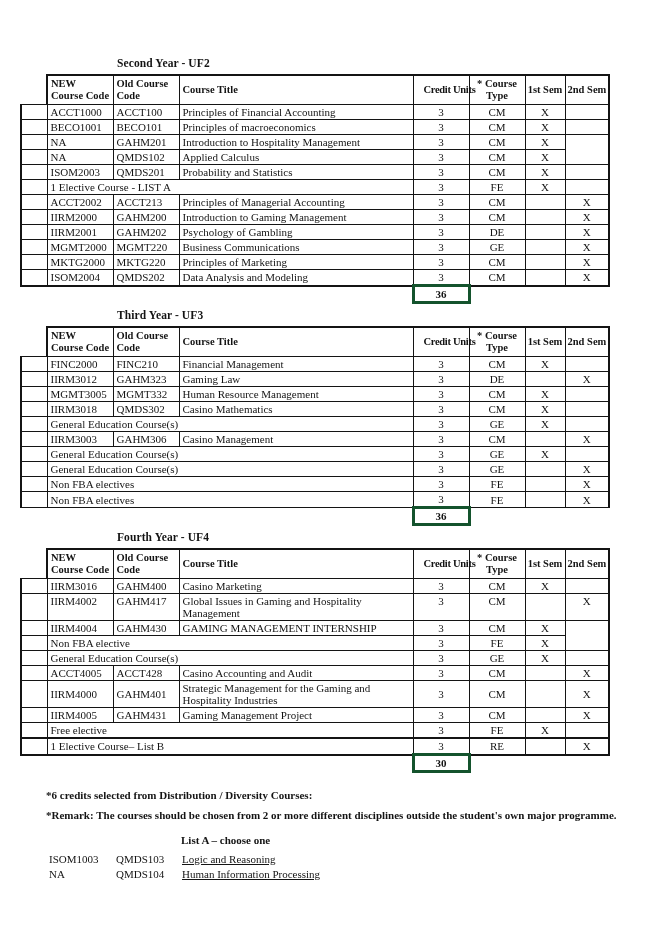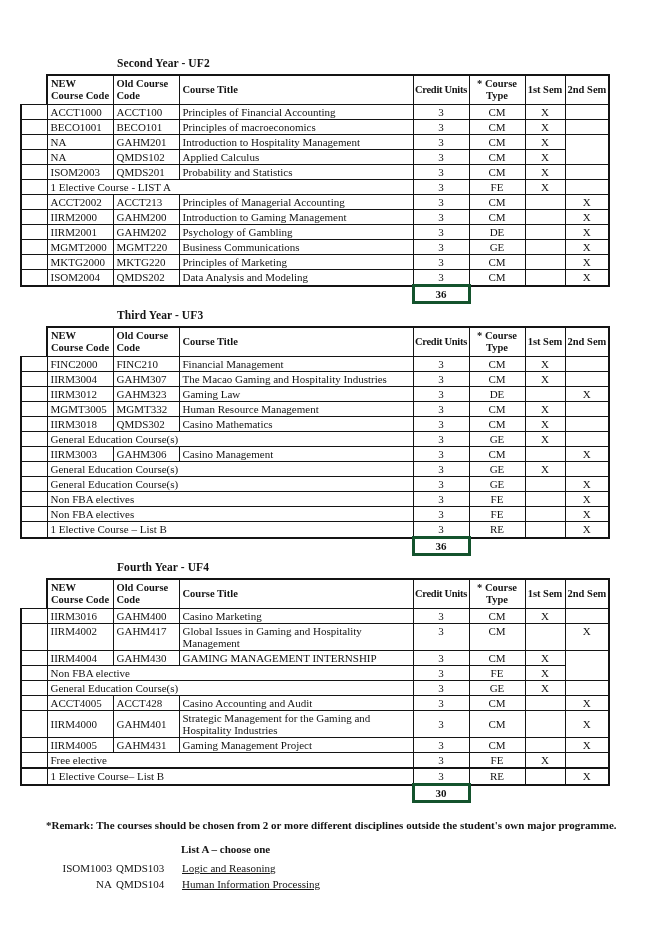--- a/index.html
+++ b/index.html
@@ -11,38 +11,38 @@
     padding:57px 0 0 20px;
   }
   .year-title { font-weight:bold; font-size:11.5px; margin:0 0 5px 97px; letter-spacing:0.1px; }
   .table-gap { margin-bottom:5px; }
   table.course-table { border-collapse:collapse; table-layout:fixed; width:588px; }
   td,th { border:1px solid #141414; font-size:11px; vertical-align:middle; }
   th { font-size:10.5px; padding:2px 2px; height:26px; border-top-width:2px; font-weight:bold; line-height:12px; }
   th.ha { text-align:left; padding-left:3px; }
   th.hc { text-align:center; }
   th.h0 { border-left-width:2px; }
-  th.h3 { letter-spacing:-0.3px; white-space:nowrap; padding-left:1px; padding-right:1px; }
+  th.h3 { letter-spacing:-0.3px; white-space:nowrap; padding-left:10px; padding-right:1px; }
   th.h5 { white-space:nowrap; }
   th.h6 { white-space:nowrap; border-right-width:2px;text-align:right; }
   td { padding:1px 3px; height:13px; line-height:12px; }
   td.narrow { border-left-width:2px; }
   td.c { text-align:center; padding:1px 1px; }
   td.last { border-right-width:2px; }
   tr.tall td { height:24px; vertical-align:top;margin-left:18px; }
   tr.thick-top td { border-top-width:2px; }
   tr.last-data td { border-bottom-width:2px; }
   td.ghost { border:none; }
   tr.total-row td.total { border:3px solid #14532d; font-weight:bold; text-align:center; height:14px; }
   .notes { margin-top:15px; }
   .note { font-weight:bold; font-size:11px; margin:0 0 6px 26px; line-height:1.3; }
   .list-a { margin-left:26px; margin-top:11px; font-size:11px; }
   .list-title { font-weight:bold; margin-left:135px; margin-bottom:6px; }
   .list-row { display:flex; line-height:15.5px; }
-  .lc1 { width:66px; padding-left:3px;text-align:right; }
+  .lc1 { width:66px; padding-left:3px; }
   .lc2 { width:66px; padding-left:4px; }
   .lc3 { padding-left:4px;text-decoration:underline; }
 </style>
 </head>
 <body>
 
 <div class="page">
 
   <section>
     <div class="year-title">Second Year - UF2</div>
@@ -223,30 +223,20 @@
             <td>FINC2000</td>
             <td>FINC210</td>
             <td>Financial Management</td>
             <td class="c">3</td>
             <td class="c">CM</td>
             <td class="c">X</td>
             <td class="c last"></td>
           </tr>
           <tr>
             <td class="narrow"></td>
-            <td>IIRM3004</td>
-            <td>GAHM307</td>
-            <td>The Macao Gaming and Hospitality Industries</td>
-            <td class="c">3</td>
-            <td class="c">CM</td>
-            <td class="c">X</td>
-            <td class="c last"></td>
-          </tr>
-          <tr>
-            <td class="narrow"></td>
             <td>IIRM3012</td>
             <td>GAHM323</td>
             <td>Gaming Law</td>
             <td class="c">3</td>
             <td class="c">DE</td>
             <td class="c"></td>
             <td class="c last">X</td>
           </tr>
           <tr>
             <td class="narrow"></td>
@@ -308,28 +298,20 @@
             <td class="c">3</td>
             <td class="c">FE</td>
             <td class="c"></td>
             <td class="c last">X</td>
           </tr>
           <tr>
             <td class="narrow"></td>
             <td colspan="3">Non FBA electives</td>
             <td class="c">3</td>
             <td class="c">FE</td>
-            <td class="c"></td>
-            <td class="c last">X</td>
-          </tr>
-          <tr class="last-data">
-            <td class="narrow"></td>
-            <td colspan="3">1 Elective Course – List B</td>
-            <td class="c">3</td>
-            <td class="c">RE</td>
             <td class="c"></td>
             <td class="c last">X</td>
           </tr>
           <tr class="total-row">
             <td class="ghost" colspan="4"></td>
             <td class="total">36</td>
             <td class="ghost" colspan="3"></td>
           </tr>
         </tbody>
     </table>
@@ -453,20 +435,21 @@
           <tr class="total-row">
             <td class="ghost" colspan="4"></td>
             <td class="total">30</td>
             <td class="ghost" colspan="3"></td>
           </tr>
         </tbody>
     </table>
   </section>
 
   <div class="notes">
+    <p class="note">*6 credits selected from Distribution / Diversity Courses:</p>
     <p class="note">*Remark: The courses should be chosen from 2 or more different disciplines outside the student's own major programme.</p>
   </div>
 
   <div class="list-a">
     <div class="list-title">List A – choose one</div>
     <div class="list-row">
       <span class="lc1">ISOM1003</span>
       <span class="lc2">QMDS103</span>
       <span class="lc3">Logic and Reasoning</span>
     </div>

